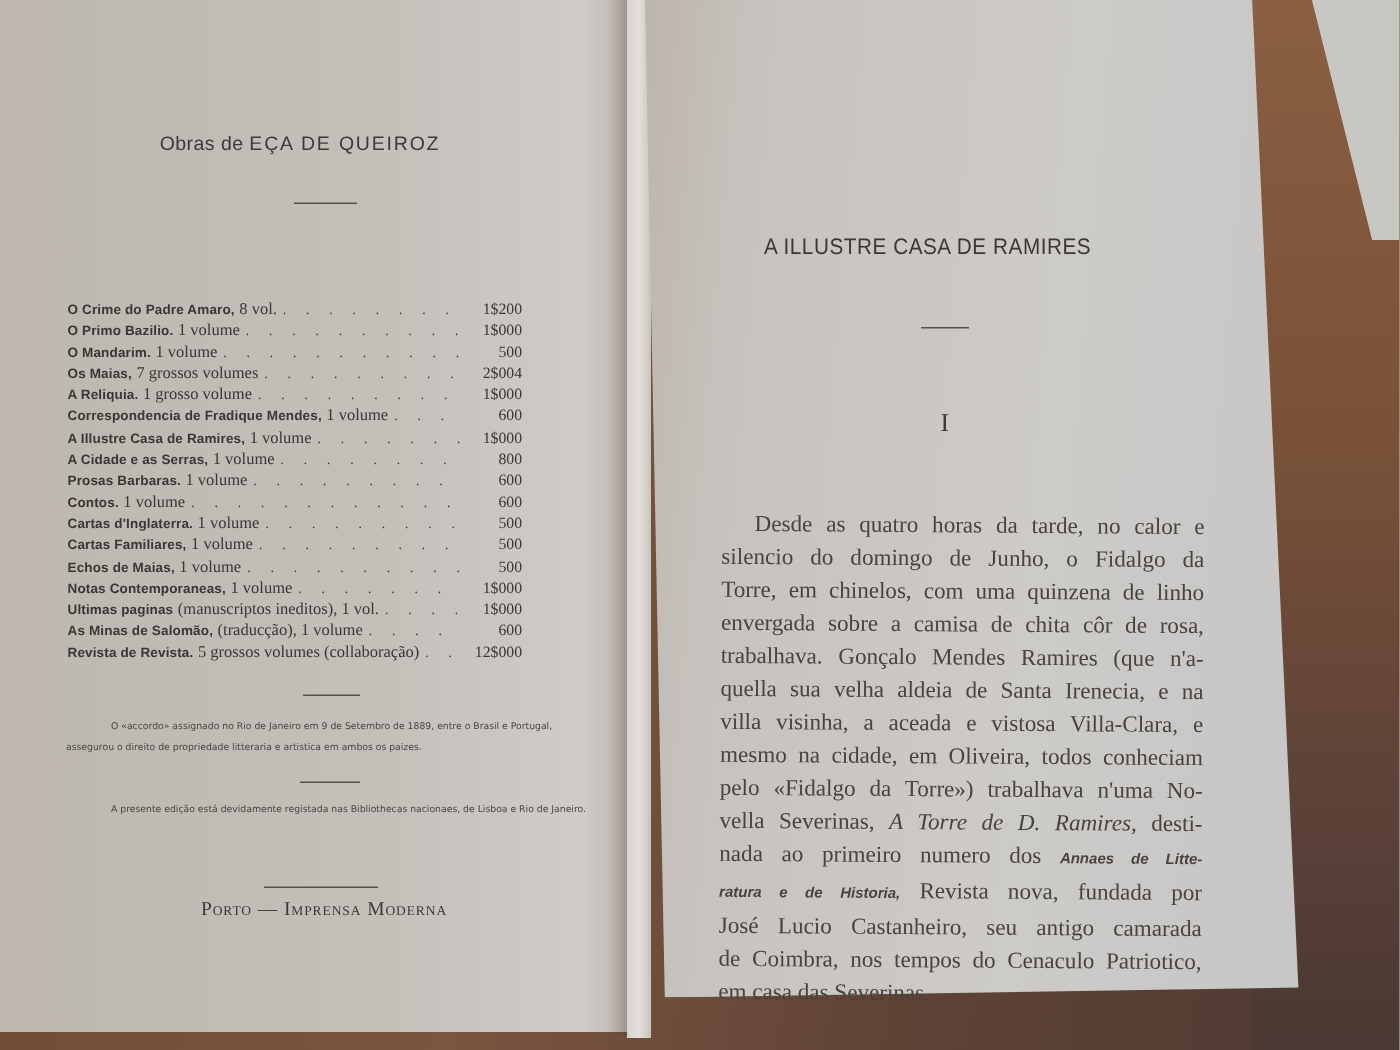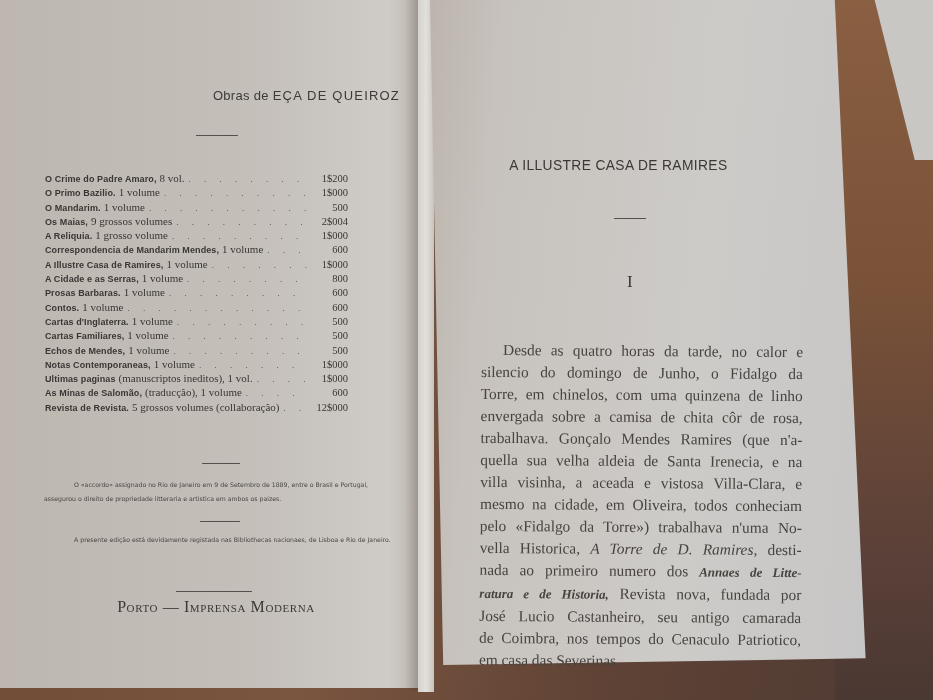--- a/index.html
+++ b/index.html
@@ -14,41 +14,41 @@
   .page-left{position:absolute;left:0;top:0;width:422px;height:688px;
     background:linear-gradient(90deg,#bdb7b0 0%,#c4bfb9 60%,#cfcbc6 92%,#b9b3ac 100%);}
   .page-left-shadow{position:absolute;left:405px;top:0;width:30px;height:690px;
     background:linear-gradient(90deg,rgba(0,0,0,0) 0%,rgba(70,55,45,.35) 60%,rgba(110,85,65,.6) 100%);}
   .spine-edge{position:absolute;left:418px;top:0;width:16px;height:692px;
     background:linear-gradient(90deg,#d6d2cd,#e3dfda 50%,#c9c3bc);}
   
   .page-right{position:absolute;left:430px;top:0;width:440px;height:665px;
     background:linear-gradient(95deg,#bcb5ad 0%,#c7c2bd 15%,#cdcbc8 60%,#c7c6c6 100%);
     clip-path:polygon(0 0,92% 0,99% 99%,3% 100%);}
-  .hdr-left{position:absolute;top:88px;left:0;width:400px;text-align:right;
+  .hdr-left{position:absolute;top:88px;left:0;width:400px;text-align:center;
     font-family:"Liberation Sans",sans-serif;font-size:13px;color:#3d3a38;letter-spacing:.3px;}
   .hdr-left .caps{letter-spacing:1.2px;}
   .rule{position:absolute;height:1px;background:#55504c;}
-  .list{position:absolute;left:45px;top:172px;width:303px;}
+  .list{position:absolute;left:45px;top:200px;width:303px;}
   .row{display:flex;height:14.3px;align-items:baseline;font-size:10.6px;color:#3a3634;white-space:nowrap;overflow:hidden;}
   .row .t-b{font-family:"Liberation Sans",sans-serif;font-weight:bold;font-size:9px;letter-spacing:.1px;}
   .row .t-r{font-family:"Liberation Serif",serif;font-size:11px;margin-left:3px;}
   .row .dots{flex:1;overflow:hidden;margin:0 4px;letter-spacing:5.5px;font-size:9px;}
   .row .price{font-size:10.5px;min-width:36px;text-align:right;}
   .note{position:absolute;left:44px;width:352px;font-family:"DejaVu Sans",sans-serif;font-size:6.2px;line-height:14px;color:#4a4542;text-indent:30px;}
-  .imprint{position:absolute;top:598px;left:0;width:432px;text-align:center;font-size:16px;color:#3b3835;letter-spacing:.6px;font-variant:small-caps;}
+  .imprint{position:absolute;top:598px;left:0;width:432px;text-align:center;font-size:13px;color:#3b3835;letter-spacing:.6px;font-variant:small-caps;}
   .title-right{position:absolute;top:156px;left:508px;width:240px;text-align:center;
     font-family:"Liberation Sans",sans-serif;font-size:15px;color:#3a3734;letter-spacing:.4px;transform:scaleX(.92);transform-origin:left;}
   .chapter{position:absolute;top:272px;left:627px;font-size:17px;color:#3a3734;}
   .body{position:absolute;left:480px;top:340px;width:322px;font-size:15.4px;line-height:22px;color:#47433f;text-align:justify;transform:rotate(0.4deg);}
   .body .line{display:block;white-space:nowrap;text-align-last:justify;}
   .body .line.first{padding-left:22px;}
   .body .line.last{text-align-last:left;}
   .body i{font-style:italic;}
-  .body b{font-style:italic;font-weight:bold;font-family:Liberation Serif, serif;font-size:13px;margin-top:15px;}
+  .body b{font-style:italic;font-weight:bold;font-family:Liberation Sans, sans-serif;font-size:10px;margin-top:15px;}
 </style>
 </head>
 <body>
 
 <div class="wood-right"></div>
 <div class="bg-top-right"></div>
 
 <div class="page-left">
   <div class="hdr-left">
     <span>Obras de</span>
@@ -70,32 +70,32 @@
         <span class="price">1$000</span>
       </div>
       <div class="row">
         <span class="t-b">O Mandarim.</span>
         <span class="t-r">1 volume</span>
         <span class="dots">. . . . . . . . . . . . . . . . . . . . . . . . . . . . .</span>
         <span class="price">500</span>
       </div>
       <div class="row">
         <span class="t-b">Os Maias,</span>
-        <span class="t-r">9 grossos volumes</span>
+        <span class="t-r">7 grossos volumes</span>
         <span class="dots">. . . . . . . . . . . . . . . . . . . . . . . . . . . . .</span>
         <span class="price">2$004</span>
       </div>
       <div class="row">
         <span class="t-b">A Reliquia.</span>
         <span class="t-r">1 grosso volume</span>
         <span class="dots">. . . . . . . . . . . . . . . . . . . . . . . . . . . . .</span>
         <span class="price">1$000</span>
       </div>
       <div class="row">
-        <span class="t-b">Correspondencia de Mandarim Mendes,</span>
+        <span class="t-b">Correspondencia de Fradique Mendes,</span>
         <span class="t-r">1 volume</span>
         <span class="dots">. . . . . . . . . . . . . . . . . . . . . . . . . . . . .</span>
         <span class="price">600</span>
       </div>
       <div class="row">
         <span class="t-b">A Illustre Casa de Ramires,</span>
         <span class="t-r">1 volume</span>
         <span class="dots">. . . . . . . . . . . . . . . . . . . . . . . . . . . . .</span>
         <span class="price">1$000</span>
       </div>
@@ -123,21 +123,21 @@
         <span class="dots">. . . . . . . . . . . . . . . . . . . . . . . . . . . . .</span>
         <span class="price">500</span>
       </div>
       <div class="row">
         <span class="t-b">Cartas Familiares,</span>
         <span class="t-r">1 volume</span>
         <span class="dots">. . . . . . . . . . . . . . . . . . . . . . . . . . . . .</span>
         <span class="price">500</span>
       </div>
       <div class="row">
-        <span class="t-b">Echos de Mendes,</span>
+        <span class="t-b">Echos de Maias,</span>
         <span class="t-r">1 volume</span>
         <span class="dots">. . . . . . . . . . . . . . . . . . . . . . . . . . . . .</span>
         <span class="price">500</span>
       </div>
       <div class="row">
         <span class="t-b">Notas Contemporaneas,</span>
         <span class="t-r">1 volume</span>
         <span class="dots">. . . . . . . . . . . . . . . . . . . . . . . . . . . . .</span>
         <span class="price">1$000</span>
       </div>
@@ -179,19 +179,19 @@
 <div class="body">
   <span class="line first">Desde as quatro horas da tarde, no calor e</span>
   <span class="line">silencio do domingo de Junho, o Fidalgo da</span>
   <span class="line">Torre, em chinelos, com uma quinzena de linho</span>
   <span class="line">envergada sobre a camisa de chita côr de rosa,</span>
   <span class="line">trabalhava. Gonçalo Mendes Ramires (que n'a-</span>
   <span class="line">quella sua velha aldeia de Santa Irenecia, e na</span>
   <span class="line">villa visinha, a aceada e vistosa Villa-Clara, e</span>
   <span class="line">mesmo na cidade, em Oliveira, todos conheciam</span>
   <span class="line">pelo «Fidalgo da Torre») trabalhava n'uma No-</span>
-  <span class="line"><span>vella Historica, </span><i>A Torre de D. Ramires</i><span>, desti-</span></span>
+  <span class="line"><span>vella Severinas, </span><i>A Torre de D. Ramires</i><span>, desti-</span></span>
   <span class="line"><span>nada ao primeiro numero dos </span><b>Annaes de Litte-</b></span>
   <span class="line"><b>ratura e de Historia,</b><span> Revista nova, fundada por</span></span>
   <span class="line">José Lucio Castanheiro, seu antigo camarada</span>
   <span class="line">de Coimbra, nos tempos do Cenaculo Patriotico,</span>
   <span class="line last">em casa das Severinas.</span>
 </div>
 
 </body></html>

